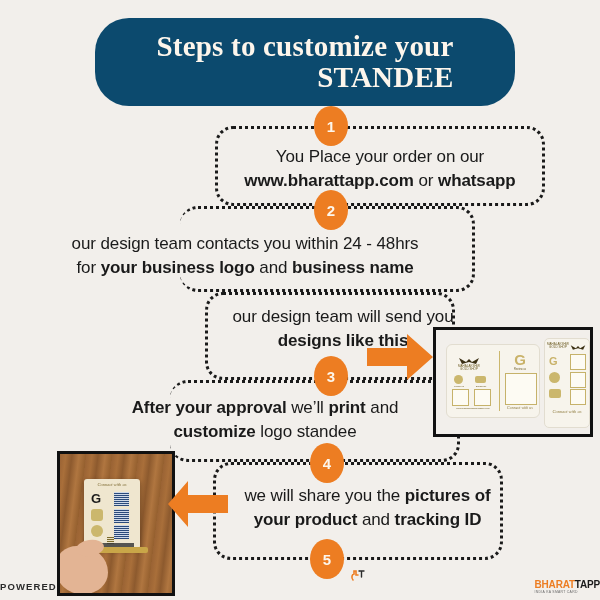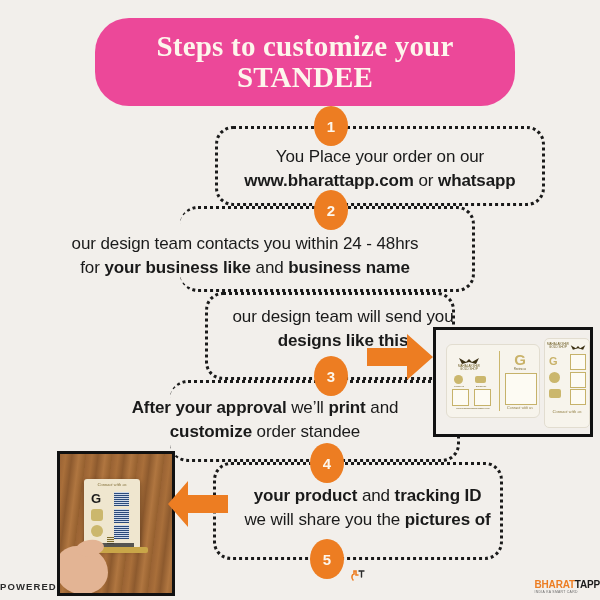--- a/index.html
+++ b/index.html
@@ -8,23 +8,23 @@
     background:#f2efeb;
     font-family:"Liberation Sans", sans-serif;
     overflow:hidden;
     position:relative;
   }
   #page{position:relative;width:600px;height:600px;background:#f2efeb;}
 
   
   .title-bar{
     position:absolute;left:95px;top:18px;width:420px;height:88px;
-    background:#ec4899;border-radius:34px;
+    background:#0c4a6e;border-radius:34px;
     display:flex;align-items:center;justify-content:center;
-    text-align:center;
+    text-align:right;
   }
   .title-text{
     font-family:"Liberation Serif", serif;
     font-weight:bold;color:#fdf6ec;
     font-size:29px;line-height:1.08;letter-spacing:.2px;
   }
 
   
   .dbox{
     position:absolute;
@@ -142,48 +142,48 @@
     <div>
       <b>www.bharattapp.com</b><span> or </span><b>whatsapp</b>
     </div>
   </div>
 
   <div class="steptext ctr" style="left:20px;top:232px;width:450px;">
     <div>
       <span>our design team contacts you within 24 - 48hrs</span>
     </div>
     <div>
-      <span>for </span><b>your business like</b><span> and </span><b>business name</b>
+      <span>for </span><b>your business logo</b><span> and </span><b>business name</b>
     </div>
   </div>
 
   <div class="steptext lft" style="left:228px;top:305px;width:230px;">
     <div>
       <span>our design team will send you</span>
     </div>
     <div>
       <b>designs like this</b>
     </div>
   </div>
 
   <div class="steptext rgt" style="left:100px;top:396px;width:330px;">
     <div>
       <b>After your approval</b><span>  we’ll </span><b>print</b><span> and</span>
     </div>
     <div>
-      <b>customize</b><span> order standee</span>
+      <b>customize</b><span> logo standee</span>
     </div>
   </div>
 
   <div class="steptext lft" style="left:230px;top:484px;width:275px;">
     <div>
+      <span>we will share you the </span><b>pictures of</b>
+    </div>
+    <div>
       <b>your product</b><span> and </span><b>tracking ID</b>
-    </div>
-    <div>
-      <span>we will share you the </span><b>pictures of</b>
     </div>
   </div>
 
   <div class="badge" style="left:314px;top:106px;">
     <span>1</span>
   </div>
   <div class="badge" style="left:314px;top:190px;">
     <span>2</span>
   </div>
   <div class="badge" style="left:314px;top:356px;">

